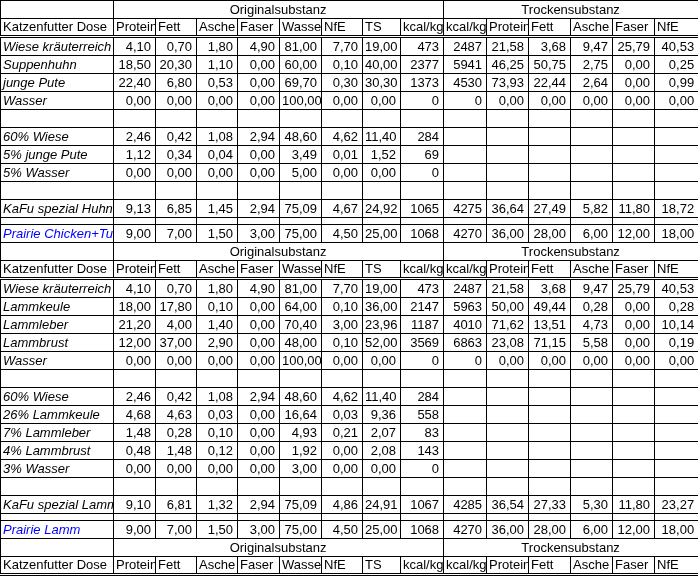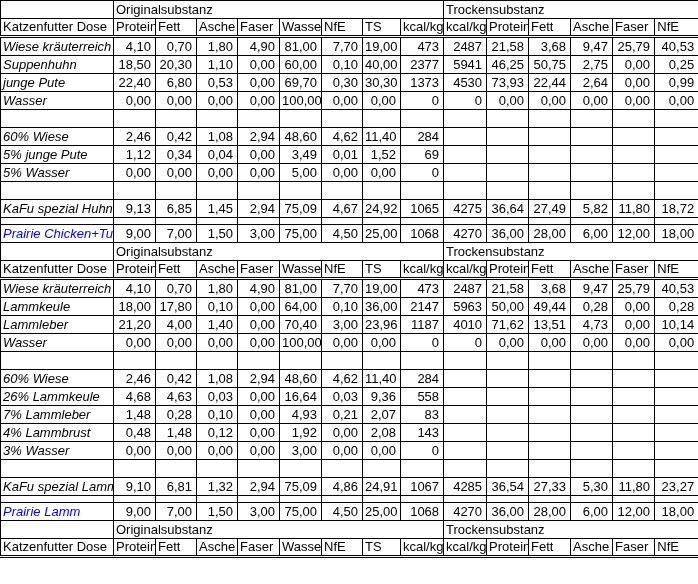--- a/index.html
+++ b/index.html
@@ -14,22 +14,22 @@
   td{
     border:1px solid #000;
     padding:0 3px 0 2px;
     white-space:nowrap;overflow:hidden;
     height:17px;line-height:16px;
     background:#fff;
   }
   tr.h1 td{height:17px;}
   tr.h2 td{height:16px;border-bottom:3px double #000;}
   tr.short td{height:6px;line-height:6px;}
-  td.group{}
-  td.colhead{text-align:center;padding-right:19px;}
+  td.group{text-align:center;}
+  td.colhead{text-align:left;padding-right:19px;}
   td.corner{font-weight:normal;text-align:left;}
   td.label{text-align:left;font-style:italic;}
   td.num{text-align:right;padding-right:4px;}
   td.link{color:var(--link-color,#0000ff);}
 </style>
 </head>
 <body>
 
 <table>
   <colgroup>
@@ -343,20 +343,37 @@
         <td class="num">23,96</td>
         <td class="num">1187</td>
         <td class="num">4010</td>
         <td class="num">71,62</td>
         <td class="num">13,51</td>
         <td class="num">4,73</td>
         <td class="num">0,00</td>
         <td class="num">10,14</td>
       </tr>
       <tr>
+        <td class="label">Lammbrust</td>
+        <td class="num">12,00</td>
+        <td class="num">37,00</td>
+        <td class="num">2,90</td>
+        <td class="num">0,00</td>
+        <td class="num">48,00</td>
+        <td class="num">0,10</td>
+        <td class="num">52,00</td>
+        <td class="num">3569</td>
+        <td class="num">6863</td>
+        <td class="num">23,08</td>
+        <td class="num">71,15</td>
+        <td class="num">5,58</td>
+        <td class="num">0,00</td>
+        <td class="num">0,19</td>
+      </tr>
+      <tr>
         <td class="label">Wasser</td>
         <td class="num">0,00</td>
         <td class="num">0,00</td>
         <td class="num">0,00</td>
         <td class="num">0,00</td>
         <td class="num">100,00</td>
         <td class="num">0,00</td>
         <td class="num">0,00</td>
         <td class="num">0</td>
         <td class="num">0</td>

